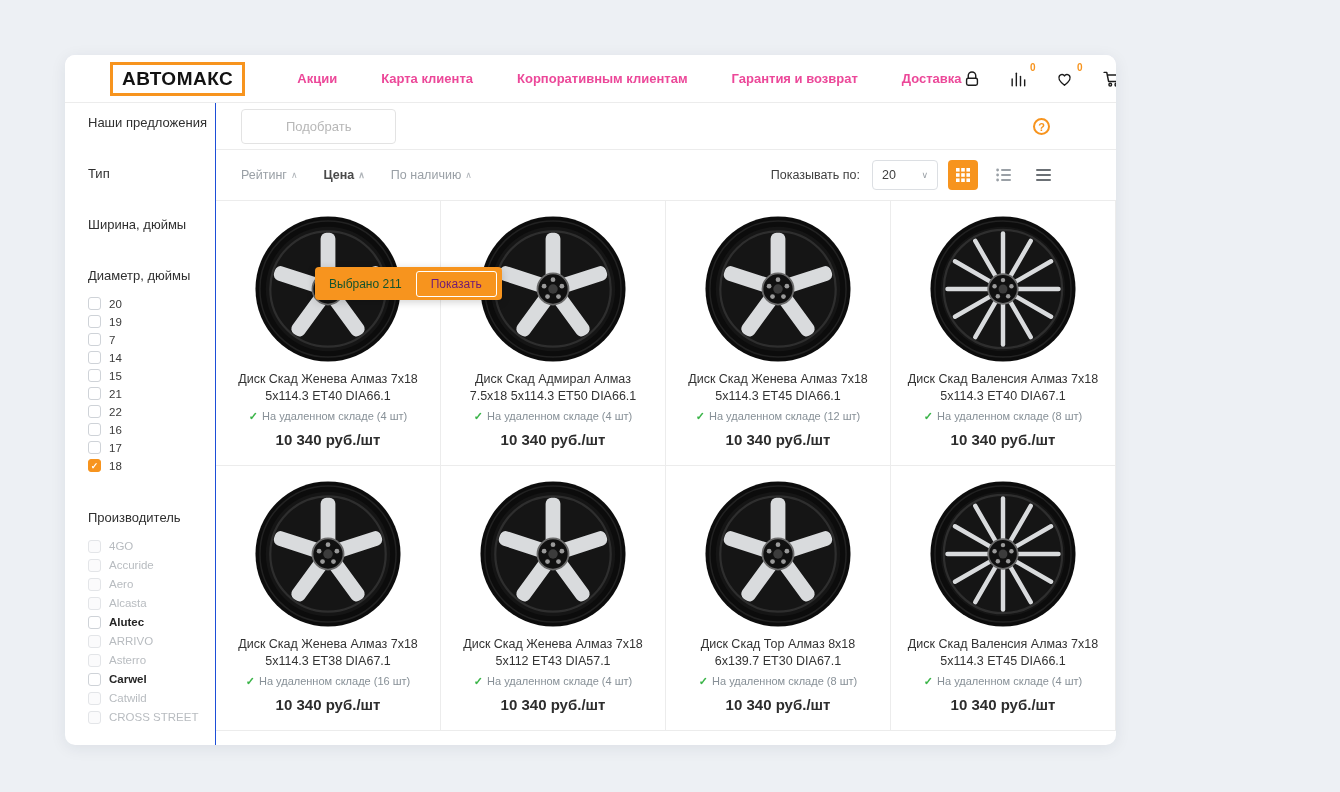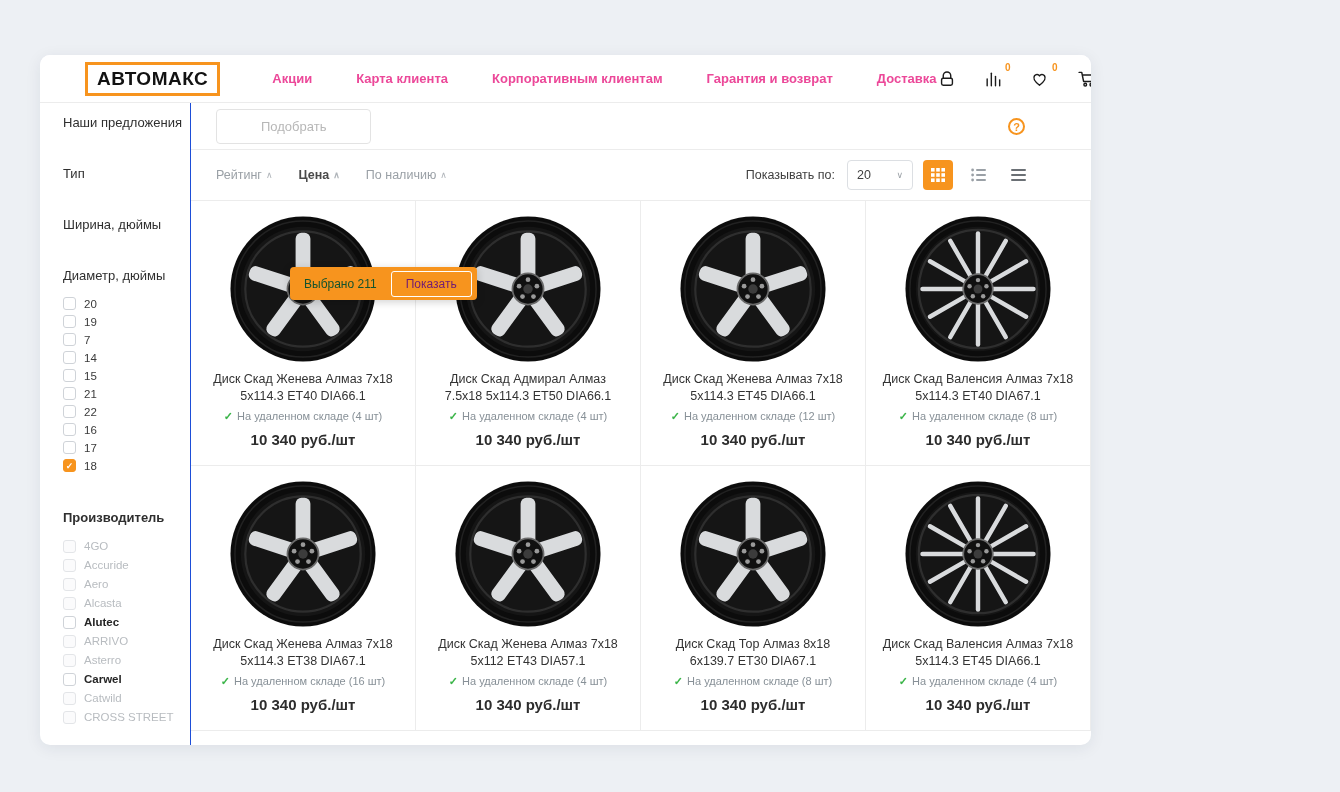--- a/index.html
+++ b/index.html
@@ -5,21 +5,21 @@
   * { margin:0; padding:0; box-sizing:border-box; }
   html,body { width:1340px; height:792px; }
   body {
     background:#edf0f4;
     font-family:"Liberation Sans", sans-serif;
     position:relative;
     overflow:hidden;
     color:#2e2e2e;
   }
   .card {
-    position:absolute; left:40px; top:55px;
+    position:absolute; left:65px; top:55px;
     width:1051px; height:690px;
     background:#fff; border-radius:10px;
     box-shadow:0 3px 16px rgba(30,40,60,.08);
     overflow:hidden;
   }
   
   .site-header {
     height:48px; display:flex; align-items:center;
     border-bottom:1px solid #ececec;
     padding:0 85px 0 45px; background:#fff; position:relative; z-index:6;
@@ -42,21 +42,21 @@
   .body-row { display:flex; height:642px; }
   aside {
     width:265px; border-right:1px solid #1d4ed8;
     padding:12px 0 0 23px; position:relative; overflow:hidden;
   }
   .f-section { margin-bottom:36px; width:190px; }
   .f-head {
     display:flex; justify-content:space-between; align-items:center;
     font-size:13px; color:#2f2f2f; cursor:pointer;
   }
-  .f-head.bold { font-weight:bold; }
+  .f-head.bold { font-weight:normal; }
   .f-head .chev { font-size:10px; color:#9aa0a6; }
   .f-list { margin-top:12px; position:relative; padding-right:16px; }
   .f-row { display:flex; align-items:center; gap:8px; height:17px; margin-bottom:1px; font-size:11.5px; color:#3a3a3a; cursor:pointer; }
   .f-row.man { height:18px; }
   .cb {
     width:13px; height:13px; border:1px solid #cfd3d8; border-radius:3px; background:#fff;
     display:flex; align-items:center; justify-content:center; flex:0 0 13px;
   }
   .cb.checked { background:#f7941e; border-color:#f7941e; color:#fff; font-size:9px; font-weight:bold; }
   .f-row.disabled { color:#b8bcc0; cursor:default; }

